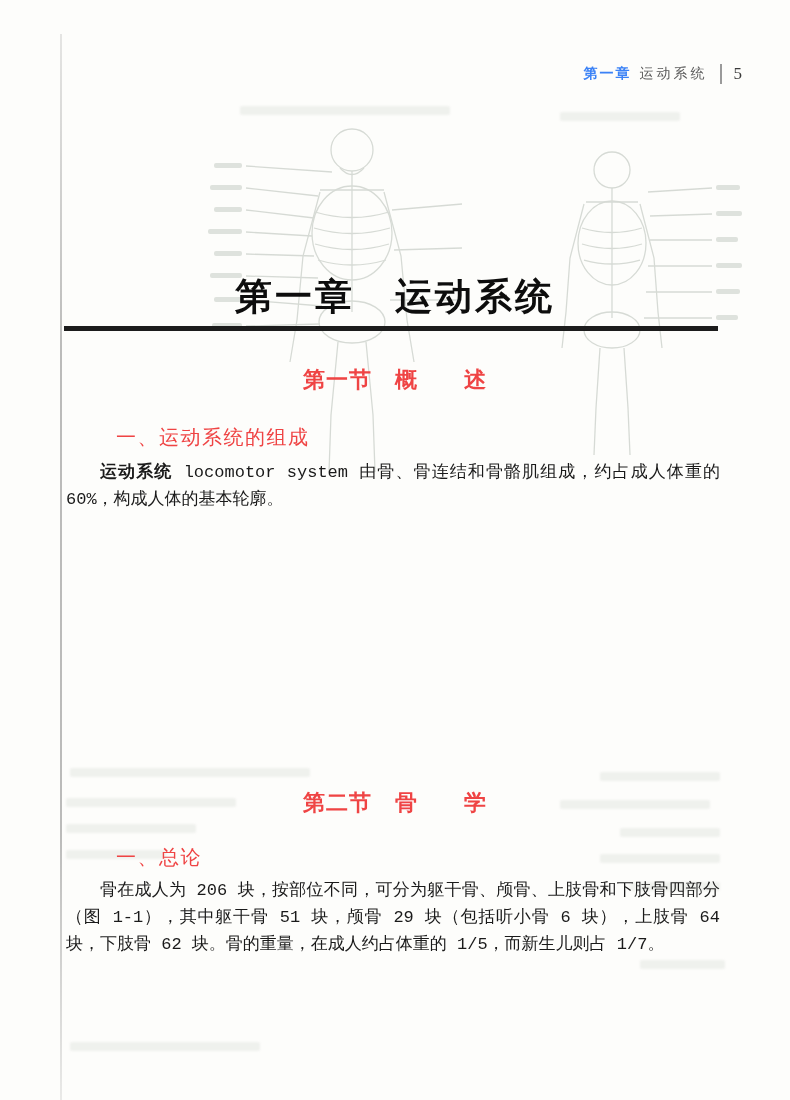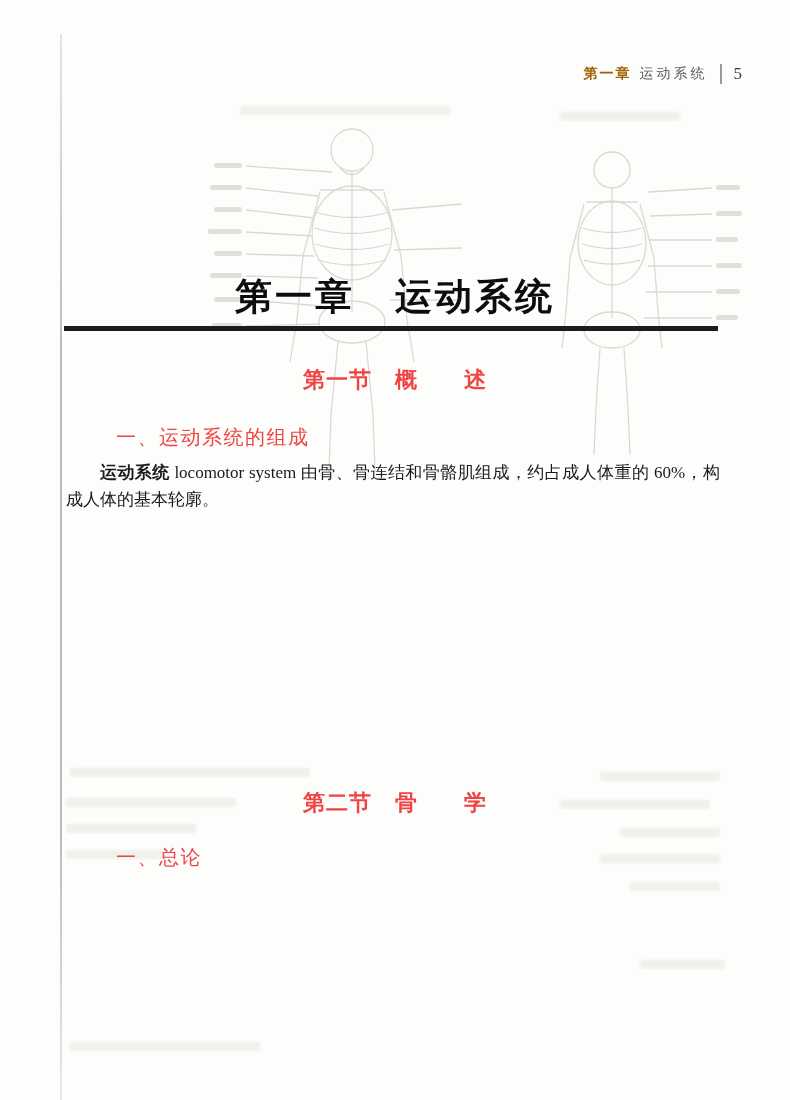--- a/index.html
+++ b/index.html
@@ -16,21 +16,21 @@
   .gutter {
     position:absolute; left:60px; top:34px; bottom:0; width:1.5px;
     background:linear-gradient(to bottom, rgba(90,90,90,.15), rgba(80,80,80,.38) 30%, rgba(80,80,80,.38) 75%, rgba(90,90,90,.12));
   }
   
   .header {
     position:absolute; top:64px; right:48px;
     display:flex; align-items:center; gap:8px;
     font-family:"Liberation Sans", sans-serif;
   }
-  .h-chap { font-weight:bold; font-size:14px; color:#a16207; letter-spacing:2px; }
+  .h-chap { font-weight:bold; font-size:14px; color:#3b82f6; letter-spacing:2px; }
   .h-title { font-size:14px; color:#5a5a5a; letter-spacing:3px; }
   .h-bar { width:2px; height:20px; background:#9a9a9a; margin-left:4px; }
   .h-page { font-family:"Liberation Serif", serif; font-size:17px; color:#3a3a3a; margin-left:4px; }
 
   
   .chapter-title {
     position:absolute; top:272px; left:0; width:100%;
     margin:0; text-align:center;
     font-family:"Liberation Sans", sans-serif;
     font-size:37px; font-weight:bold; color:#0d0d0d;
@@ -58,20 +58,21 @@
     letter-spacing:1.5px;
   }
   
   .body {
     position:absolute; left:66px; width:654px;
     margin:0;
     font-size:17px; line-height:27.2px;
     text-align:justify; text-justify:inter-ideograph;
     text-indent:2em;
     color:#1a1a1a;
+    font-family:Liberation Mono, monospace;
   }
   .body .lead { font-weight:bold; }
 
   
   .ghost {
     position:absolute; height:9px; border-radius:2px;
     background:rgba(122,133,122,.10);
     filter:blur(1.3px);
   }
   .bg-skel { position:absolute; left:0; top:0; }
@@ -184,15 +185,16 @@
 
   <p class="body" style="top:459px"><span class="lead">运动系统</span><span> locomotor system 由骨、骨连结和骨骼肌组成，约占成人体重的 60%，构成人体的基本轮廓。</span></p>
 
 
 
 
   <h2 class="sec-title" style="top:788px">第二节　骨　　学</h2>
 
   <h3 class="sub" style="top:844px">一、总论</h3>
 
+  <p class="body" style="top:877px">骨在成人为 206 块，按部位不同，可分为躯干骨、颅骨、上肢骨和下肢骨四部分（图 1-1），其中躯干骨 51 块，颅骨 29 块（包括听小骨 6 块），上肢骨 64 块，下肢骨 62 块。骨的重量，在成人约占体重的 1/5，而新生儿则占 1/7。</p>
 
 
 </div>
 
 </body></html>

